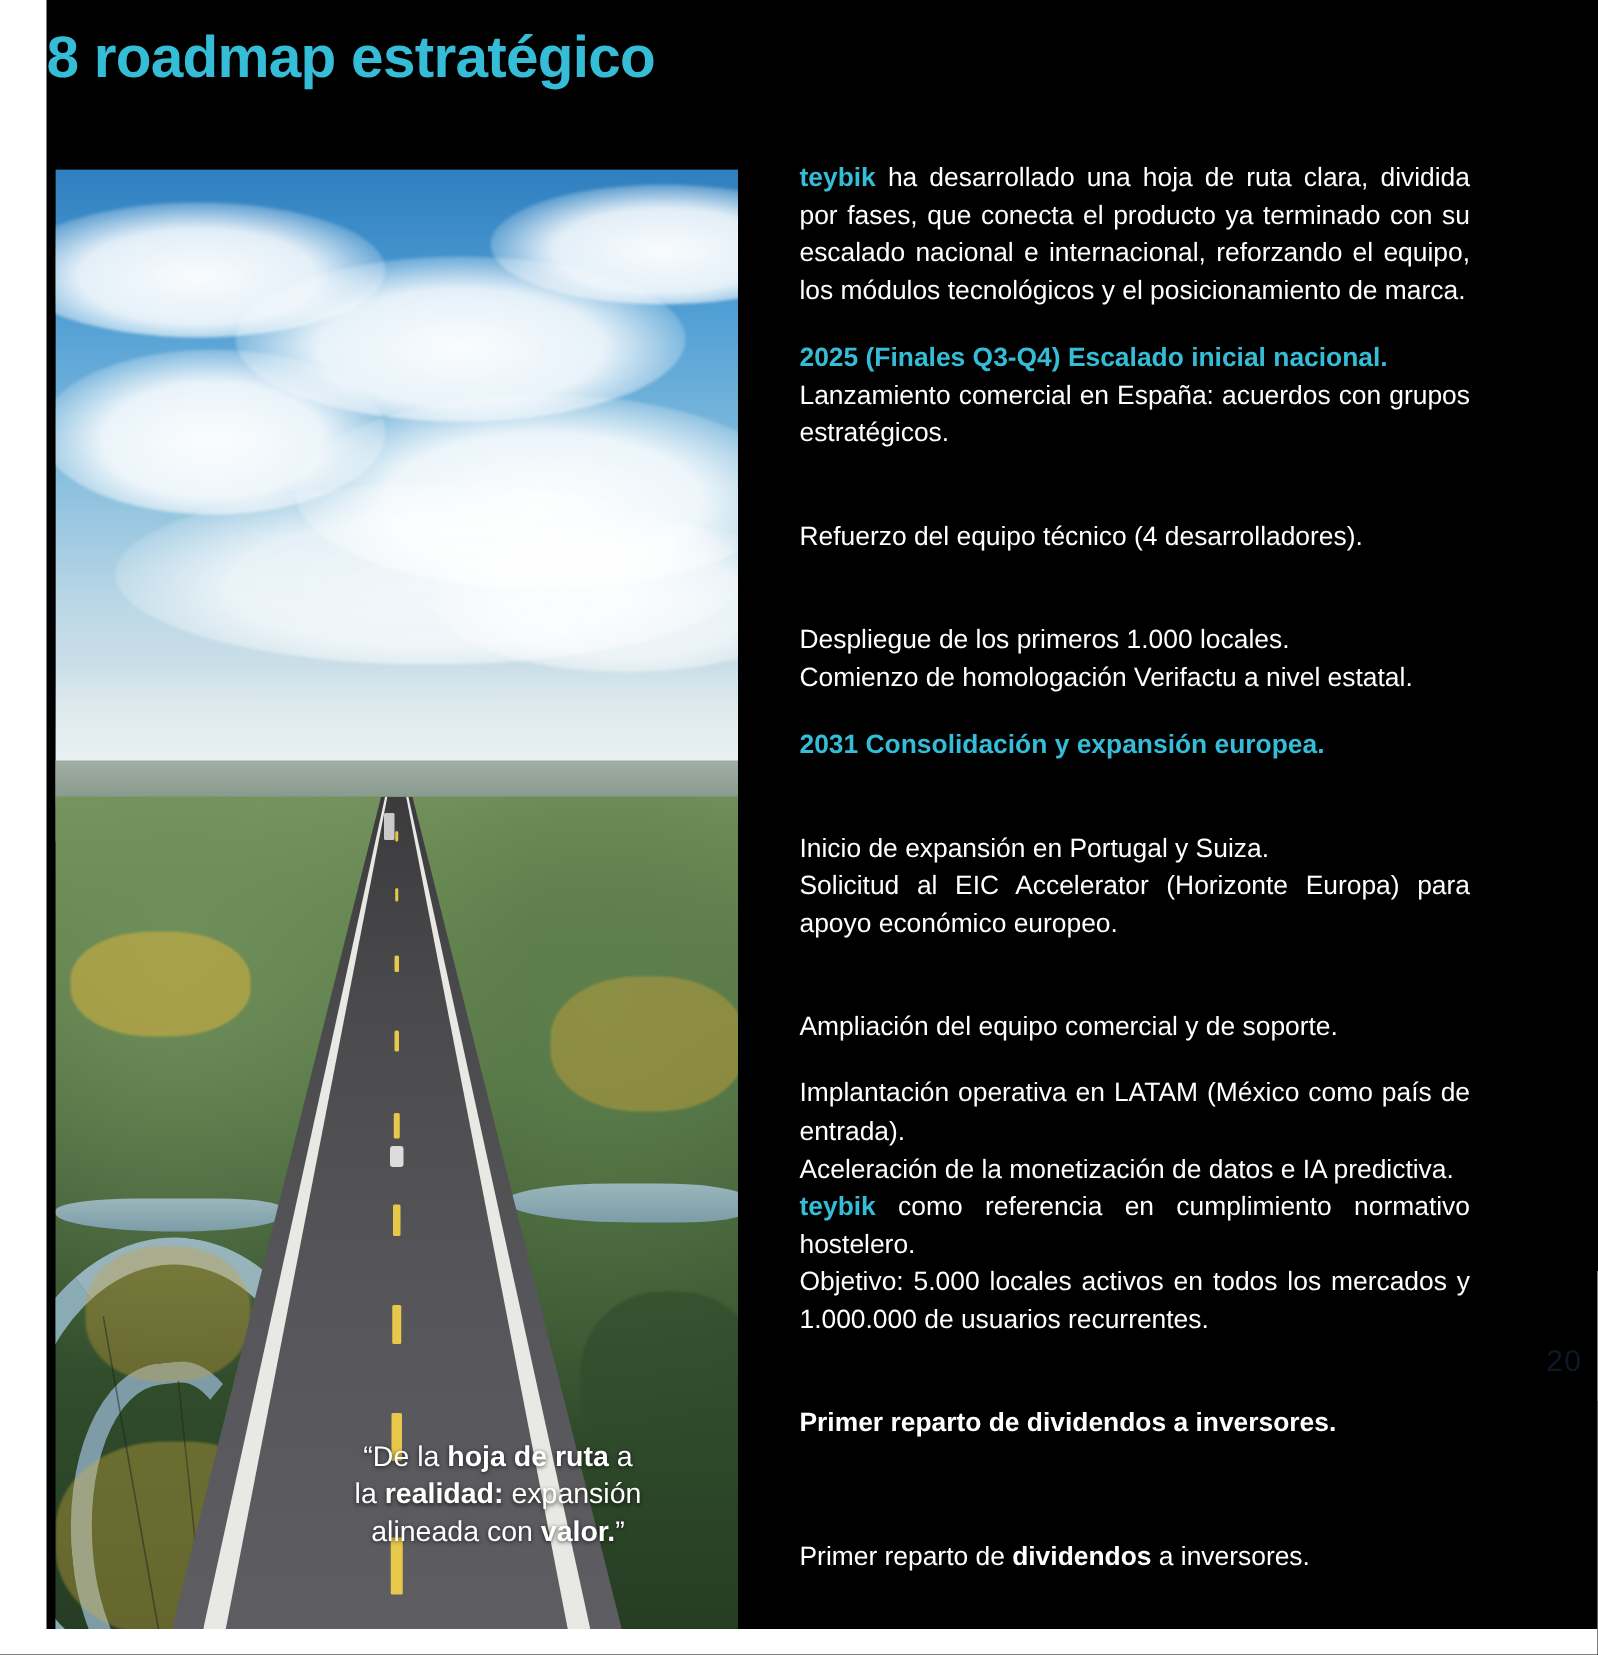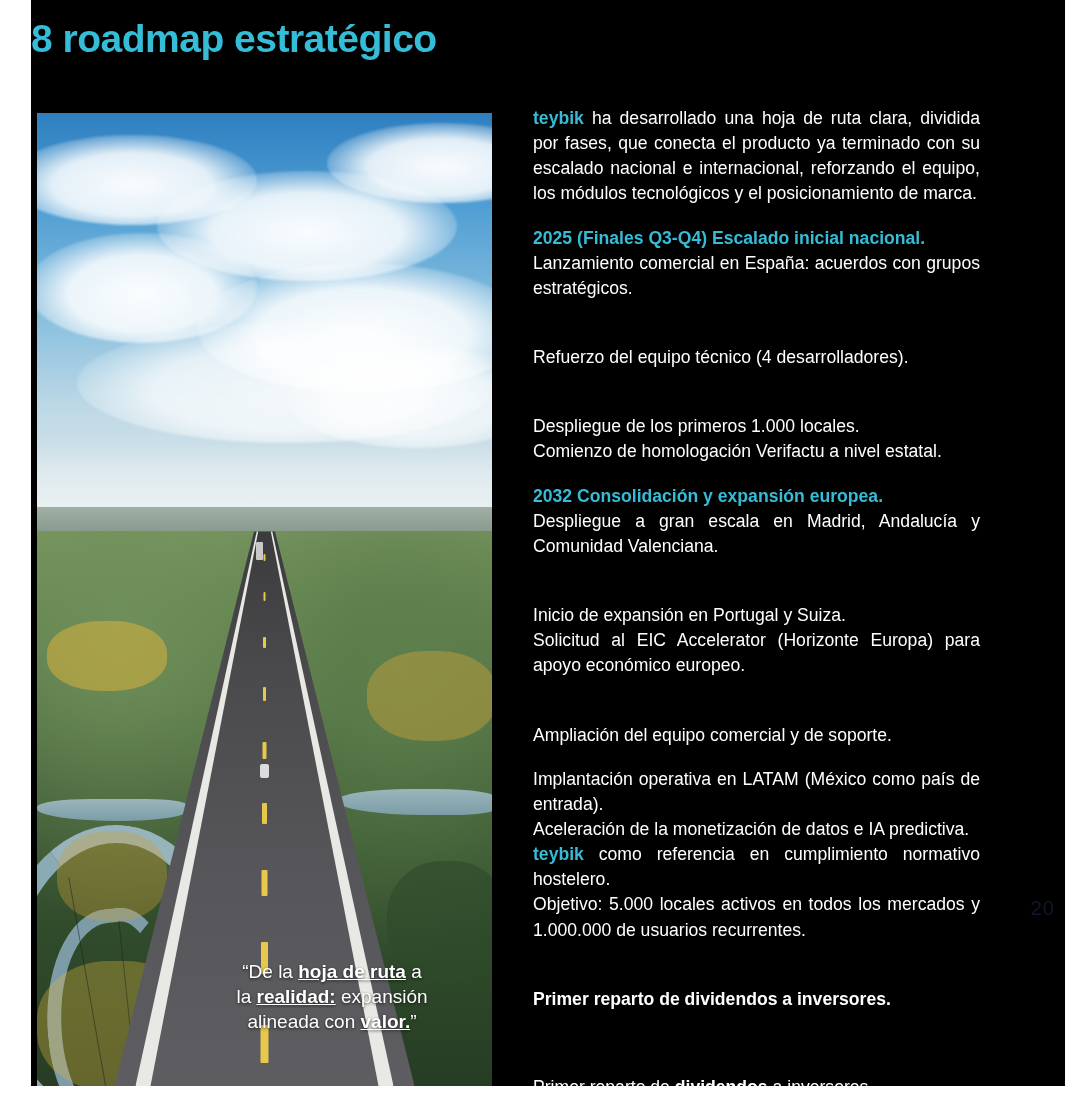--- a/index.html
+++ b/index.html
@@ -202,21 +202,21 @@
     position: absolute;
     left: 170px;
     bottom: 52px;
     width: 250px;
     text-align: center;
     color: #ffffff;
     font-size: 19px;
     line-height: 1.32;
     text-shadow: 0 1px 3px rgba(0,0,0,.7);
   }
-  .photo-caption b { font-weight: bold; text-decoration: underline; }
+  .photo-caption b { font-weight: bold; }
 
   
   .col {
     position: absolute;
     left: 533px;
     top: 106px;
     width: 447px;
     color: #ffffff;
     font-size: 17.6px;
     line-height: 1.43;
@@ -320,23 +320,22 @@
         <div>Lanzamiento comercial en España: acuerdos con grupos estratégicos.</div>
         <div class="nj">Refuerzo del equipo técnico (4 desarrolladores).</div>
         <div class="nj">Despliegue de los primeros 1.000 locales.</div>
         <div>Comienzo de homologación Verifactu a nivel estatal.</div>
       </div>
     </div>
 
     <div style="height:19px"></div>
 
     <div>
-      <p class="head">2032  Consolidación y expansión europea.</p>
+      <p class="head">2031  Consolidación y expansión europea.</p>
       <div class="lines">
-        <div>Despliegue a gran escala en Madrid, Andalucía y Comunidad Valenciana.</div>
         <div class="nj">Inicio de expansión en Portugal y Suiza.</div>
         <div>Solicitud al EIC Accelerator (Horizonte Europa) para apoyo económico europeo.</div>
         <div class="nj">Ampliación del equipo comercial y de soporte.</div>
       </div>
     </div>
 
     <div style="height:19px"></div>
 
     <div>
       <div class="lines">

